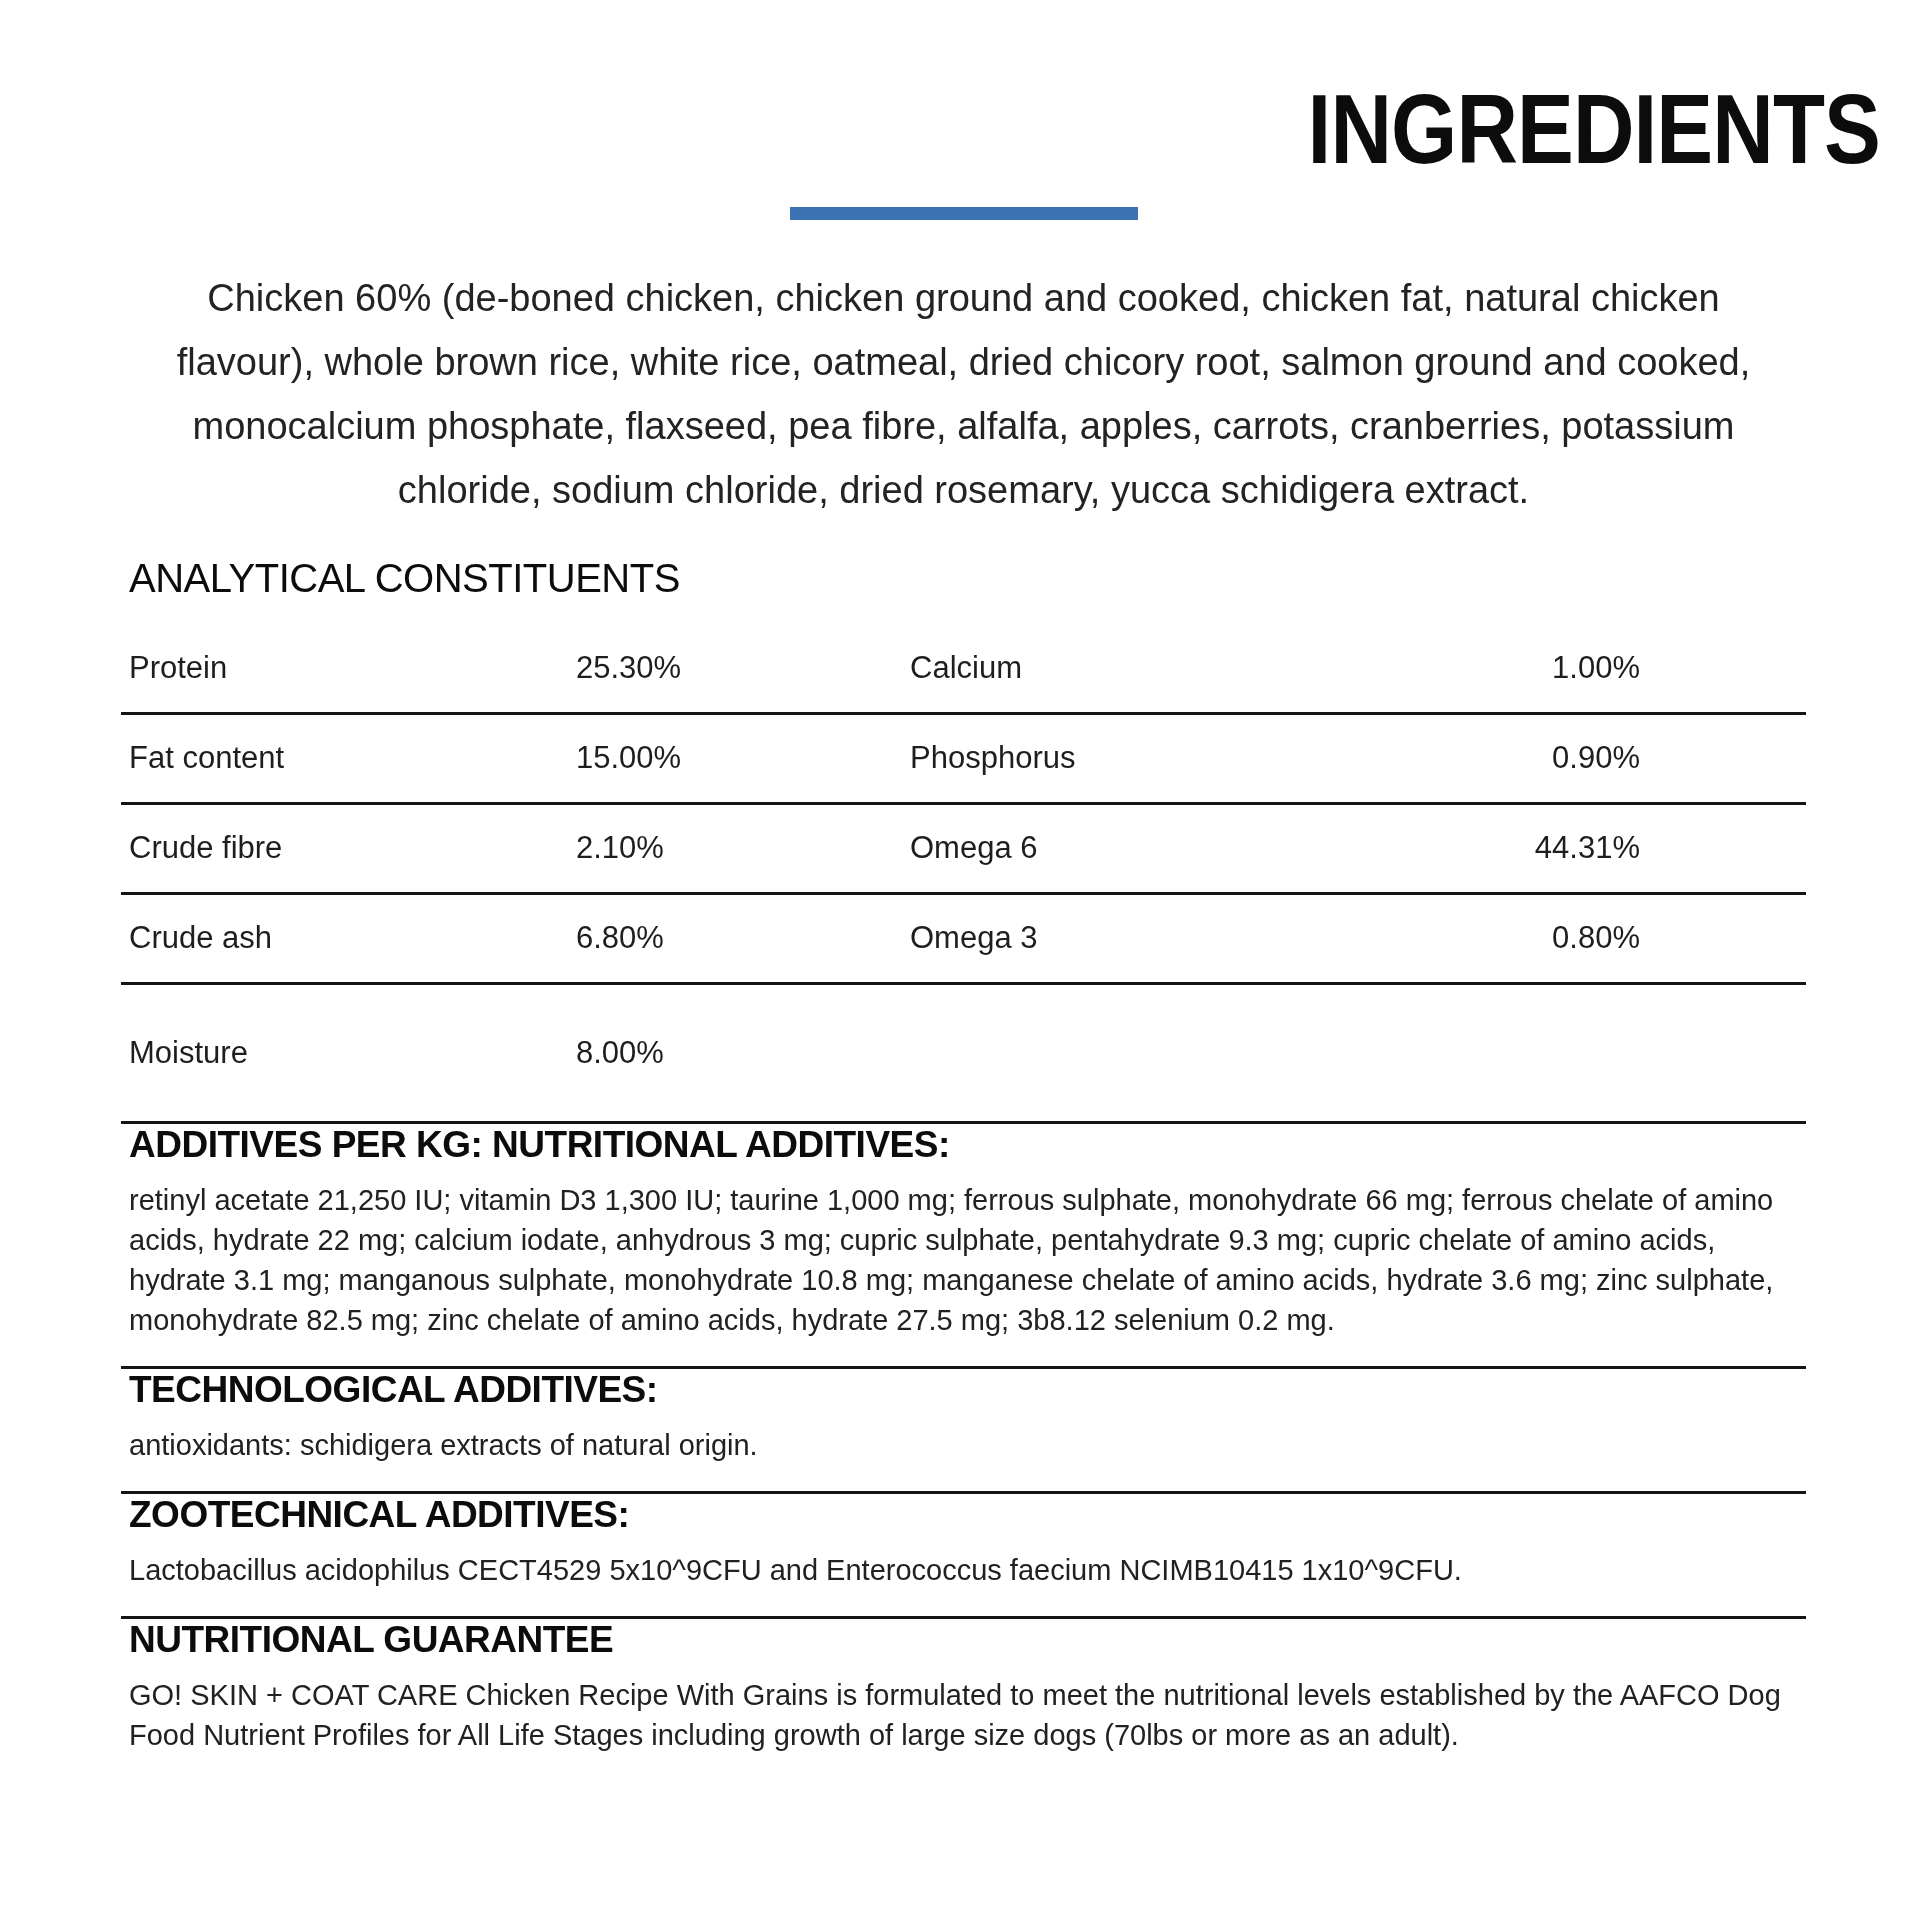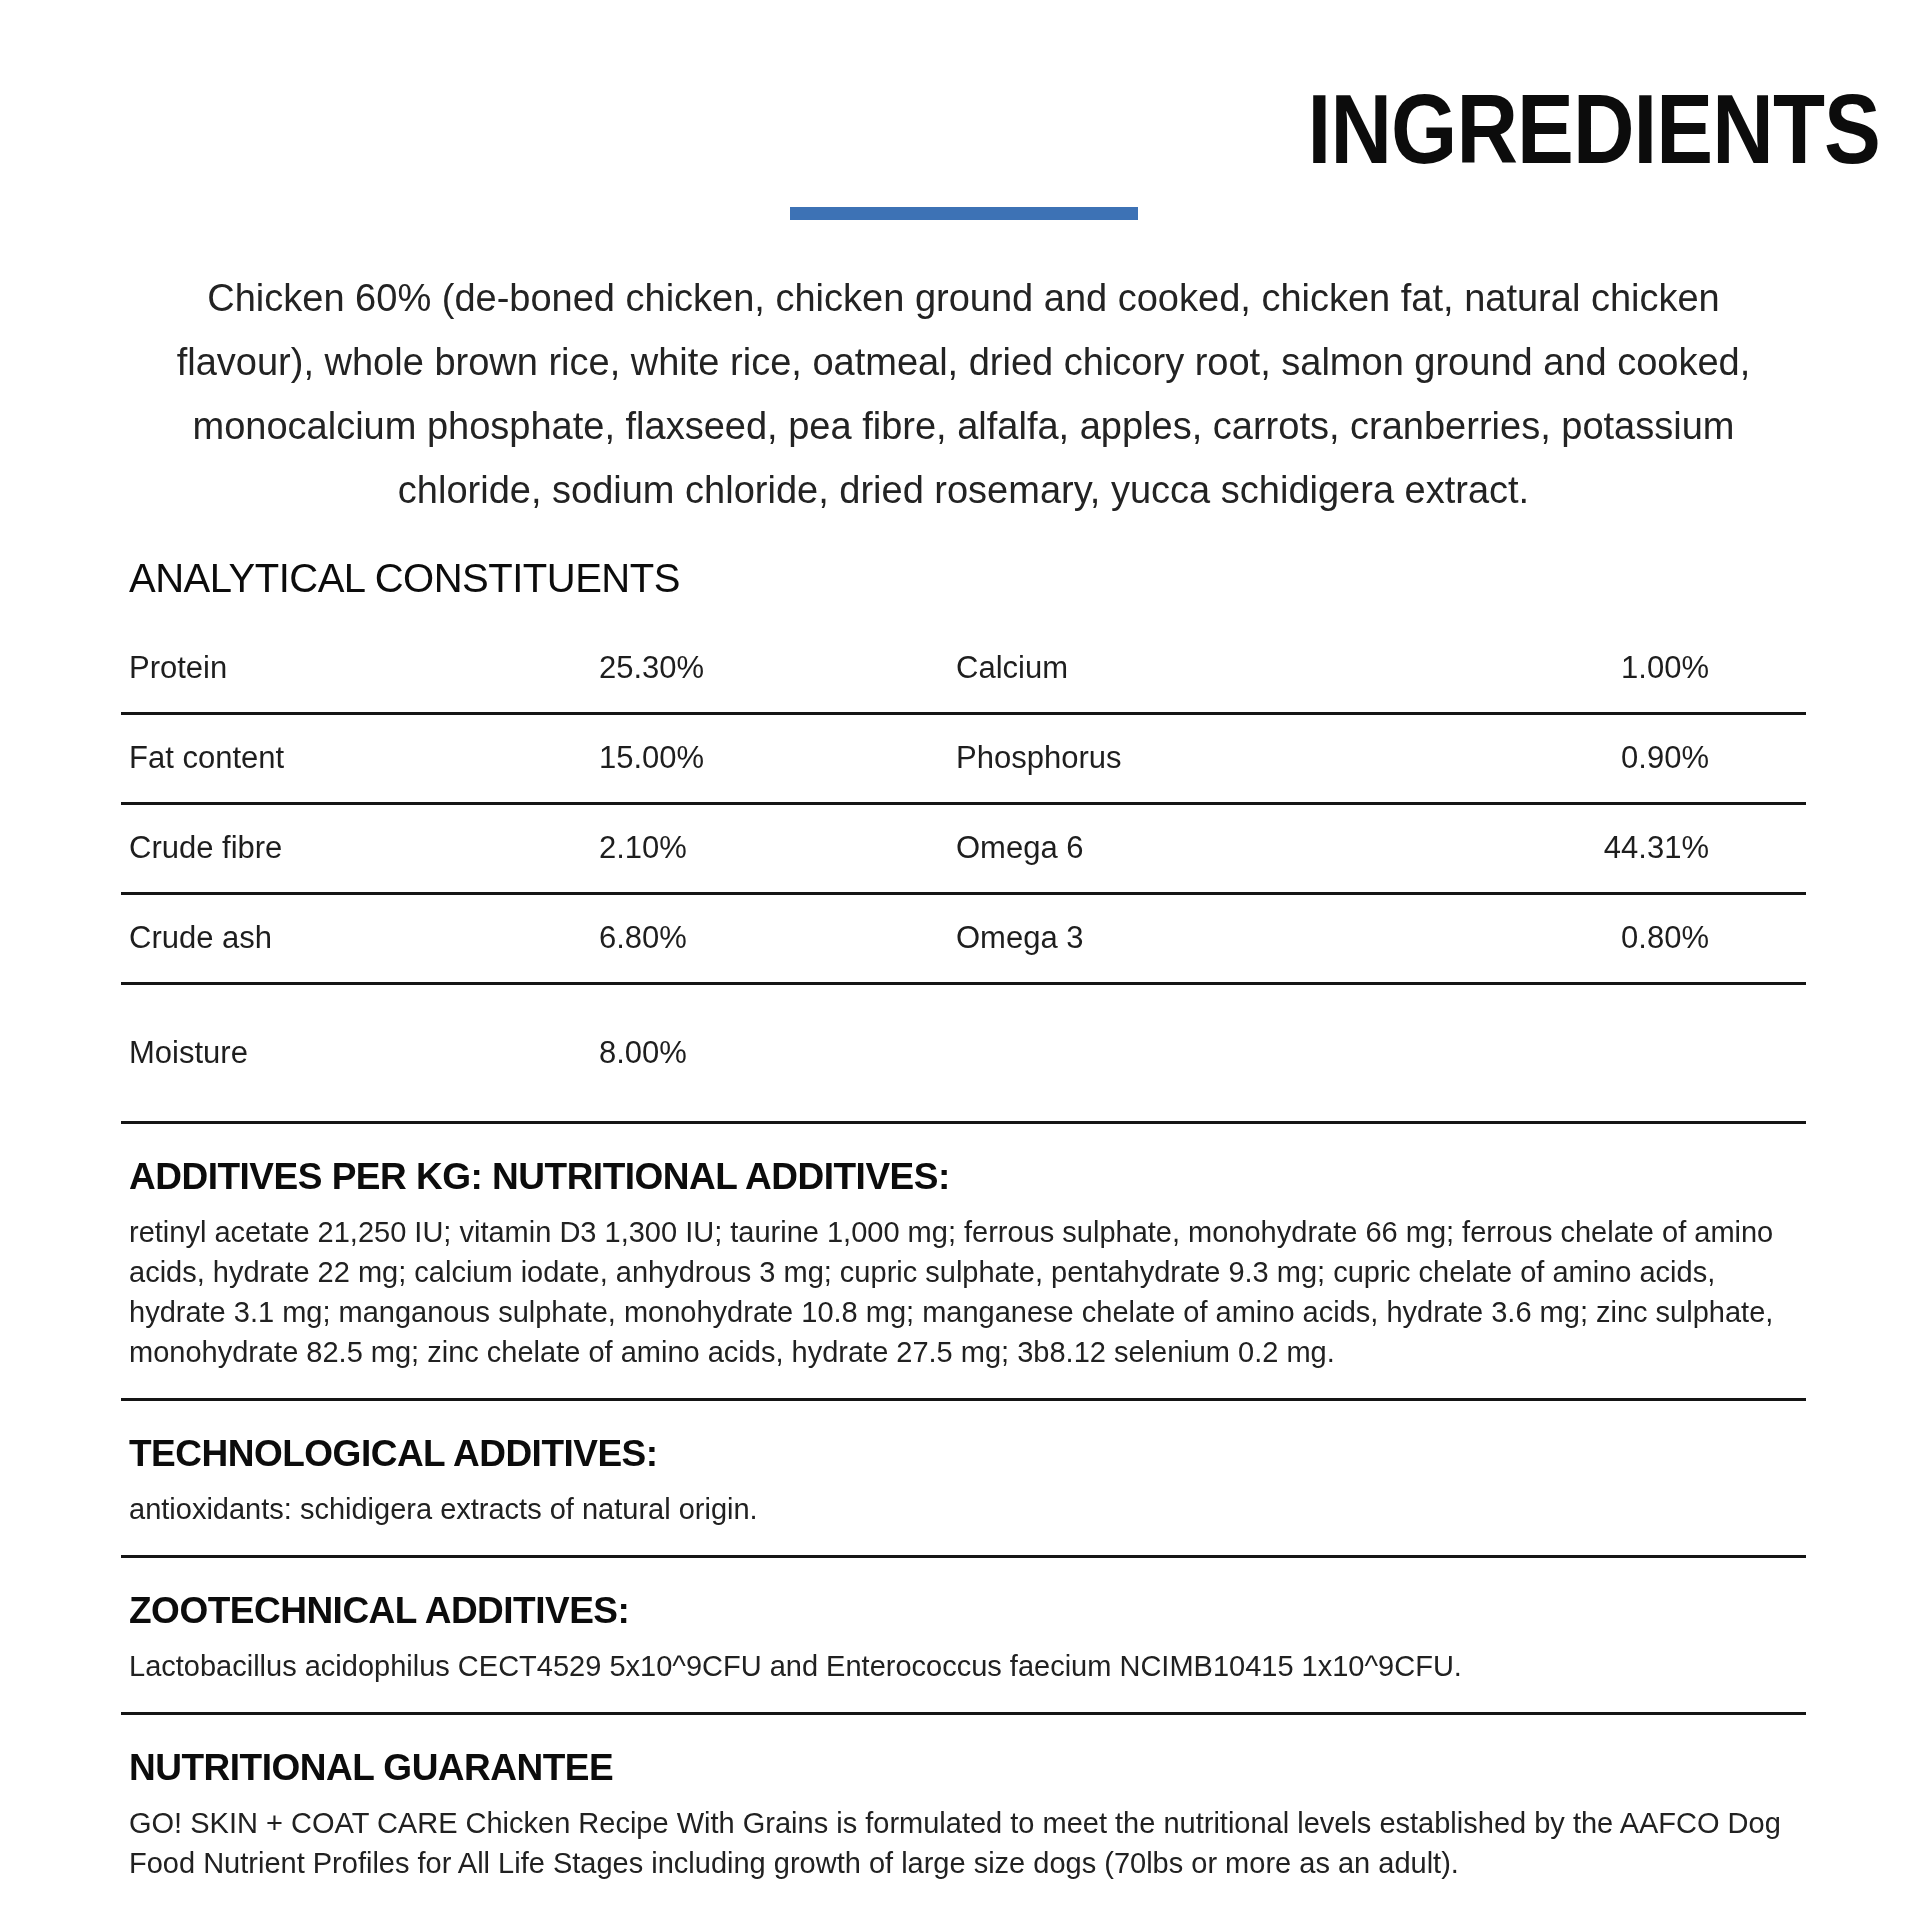--- a/index.html
+++ b/index.html
@@ -52,28 +52,27 @@
   }
   .analytical-table { margin-top: 24px; }
   .trow {
     display: grid;
     grid-template-columns: 455px 197px 632px 235px 166px;
     align-items: center;
     height: 90px;
     border-bottom: 3px solid #151515;
     font-size: 31px;
     color: #1e1e1e;
-    gap: 23px;
   }
   .trow.tall { height: 139px; }
   .trow .lbl1 { padding-left: 8px; text-align: left; }
   .trow .val1 { text-align: left; }
   .trow .lbl2 { padding-left: 137px; text-align: left; }
   .trow .val2 { text-align: right; }
-  .section { margin-top: 32px; }
+  .section { }
   .section-heading {
     padding-left: 8px;
     font-size: 37px;
     font-weight: 900;
     letter-spacing: -0.5px;
     color: #0c0c0c;
   }
   .section-body {
     margin-top: 14px;
     padding-left: 8px;

